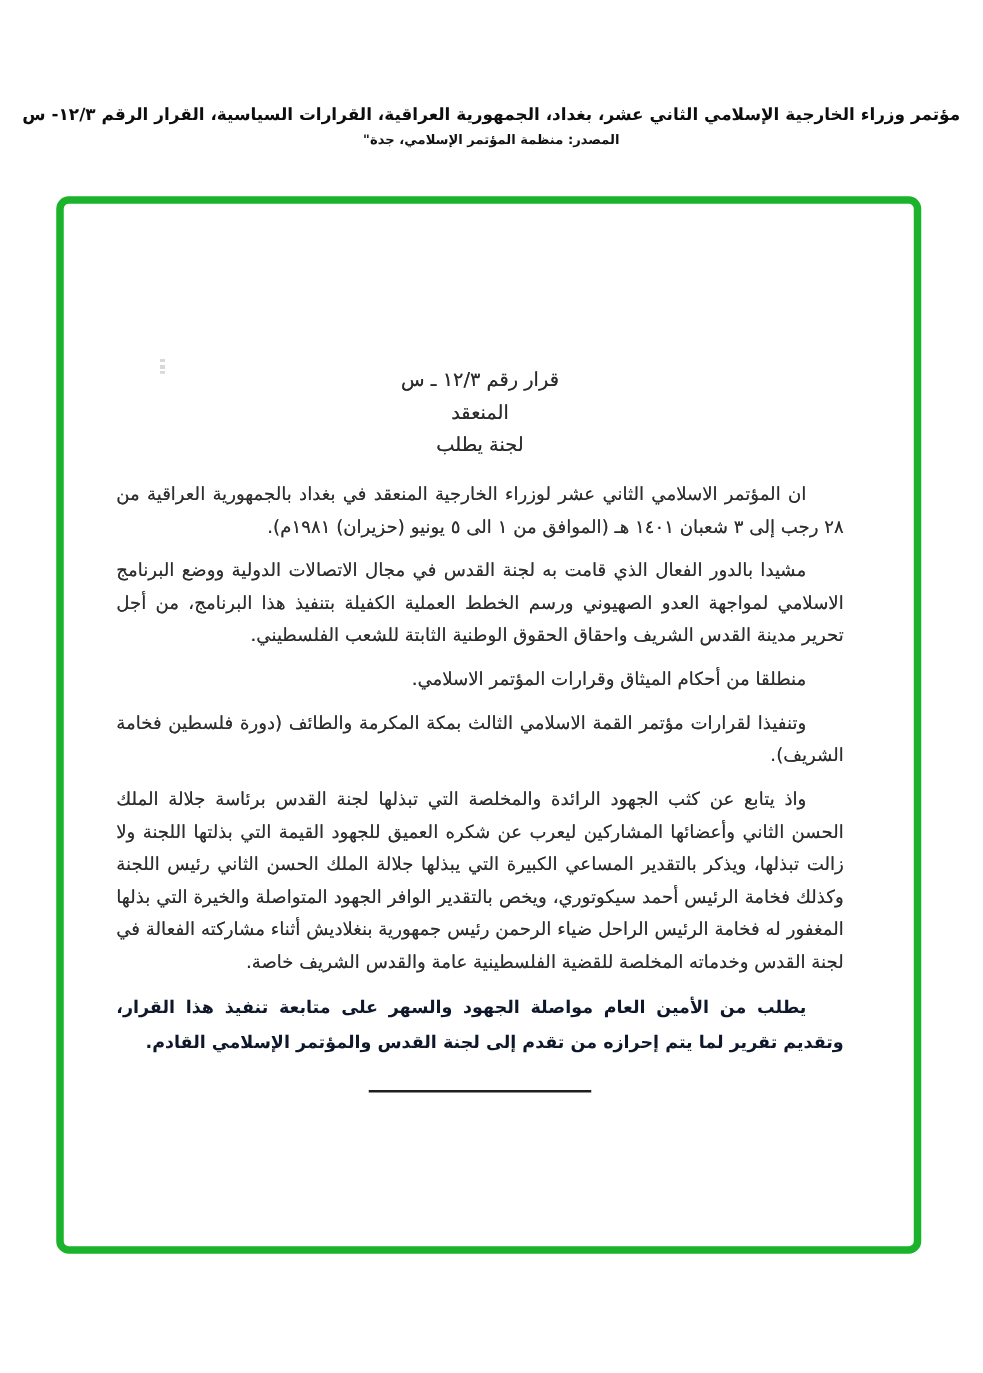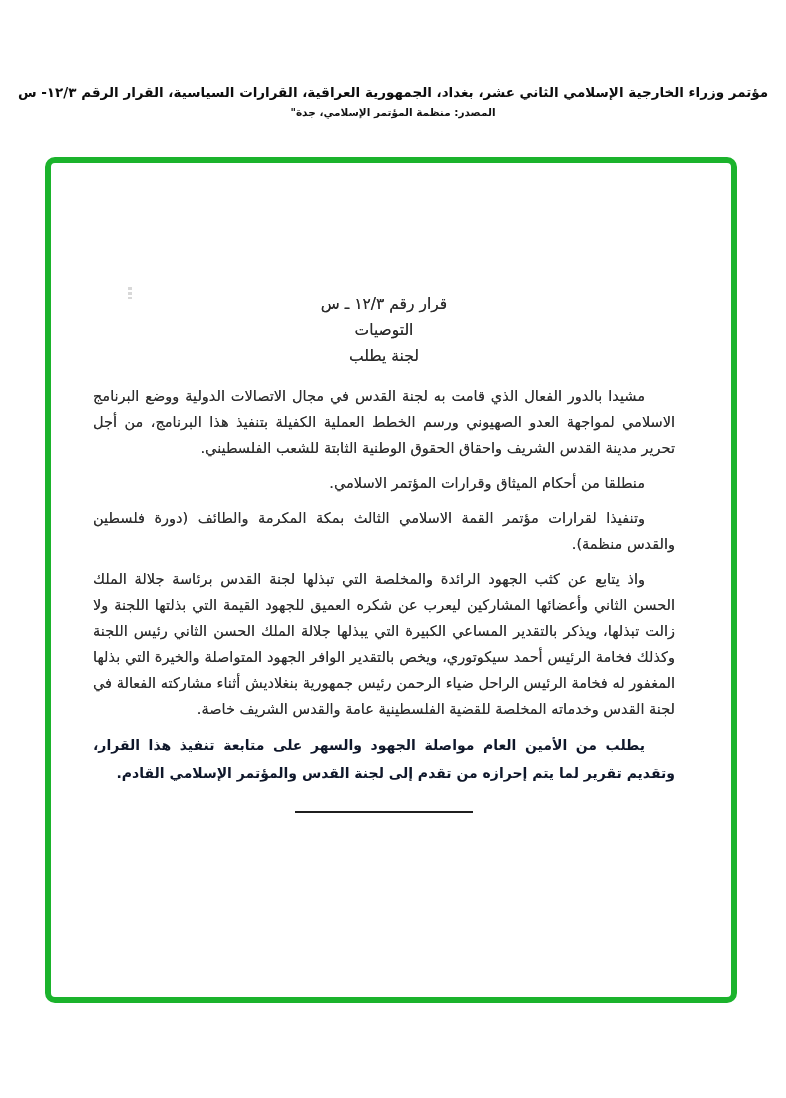--- a/index.html
+++ b/index.html
@@ -106,30 +106,31 @@
   </div>
 
   <div class="doc-frame" style="border-color: rgb(27, 179, 44);">
 
     <div class="speck"></div>
 
     <div class="doc-body">
 
       <div class="title-block">
         <div>قرار رقم ١٢/٣ ـ س</div>
-        <div>التوصيات</div>
+        <div>المنعقد</div>
         <div>لجنة يطلب</div>
       </div>
 
+      <div class="para">ان المؤتمر الاسلامي الثاني عشر لوزراء الخارجية المنعقد في بغداد بالجمهورية العراقية من ٢٨ رجب إلى ٣ شعبان ١٤٠١ هـ (الموافق من ١ الى ٥ يونيو (حزيران) ١٩٨١م).</div>
 
       <div class="para">مشيدا بالدور الفعال الذي قامت به لجنة القدس في مجال الاتصالات الدولية ووضع البرنامج الاسلامي لمواجهة العدو الصهيوني ورسم الخطط العملية الكفيلة بتنفيذ هذا البرنامج، من أجل تحرير مدينة القدس الشريف واحقاق الحقوق الوطنية الثابتة للشعب الفلسطيني.</div>
 
       <div class="para">منطلقا من أحكام الميثاق وقرارات المؤتمر الاسلامي.</div>
 
-      <div class="para">وتنفيذا لقرارات مؤتمر القمة الاسلامي الثالث بمكة المكرمة والطائف (دورة فلسطين والقدس منظمة).</div>
+      <div class="para">وتنفيذا لقرارات مؤتمر القمة الاسلامي الثالث بمكة المكرمة والطائف (دورة فلسطين فخامة الشريف).</div>
 
 
       <div class="para">واذ يتابع عن كثب الجهود الرائدة والمخلصة التي تبذلها لجنة القدس برئاسة جلالة الملك الحسن الثاني وأعضائها المشاركين ليعرب عن شكره العميق للجهود القيمة التي بذلتها اللجنة ولا زالت تبذلها، ويذكر بالتقدير المساعي الكبيرة التي يبذلها جلالة الملك الحسن الثاني رئيس اللجنة وكذلك فخامة الرئيس أحمد سيكوتوري، ويخص بالتقدير الوافر الجهود المتواصلة والخيرة التي بذلها المغفور له فخامة الرئيس الراحل ضياء الرحمن رئيس جمهورية بنغلاديش أثناء مشاركته الفعالة في لجنة القدس وخدماته المخلصة للقضية الفلسطينية عامة والقدس الشريف خاصة.</div>
 
       <div class="para typed">يطلب من الأمين العام مواصلة الجهود والسهر على متابعة تنفيذ هذا القرار، وتقديم تقرير لما يتم إحرازه من تقدم إلى لجنة القدس والمؤتمر الإسلامي القادم.</div>
 
       <div class="closing-rule"></div>
 
     </div>
   </div>

